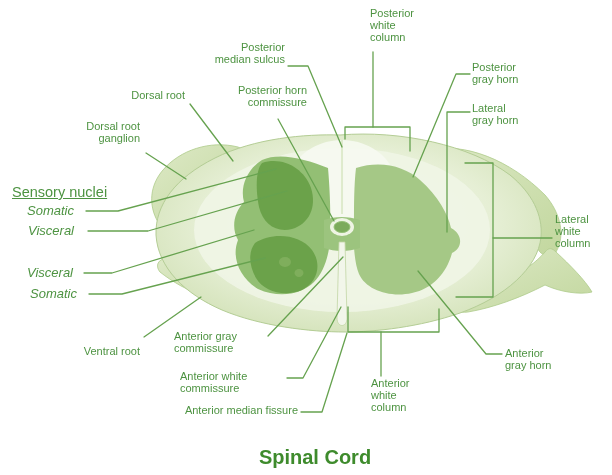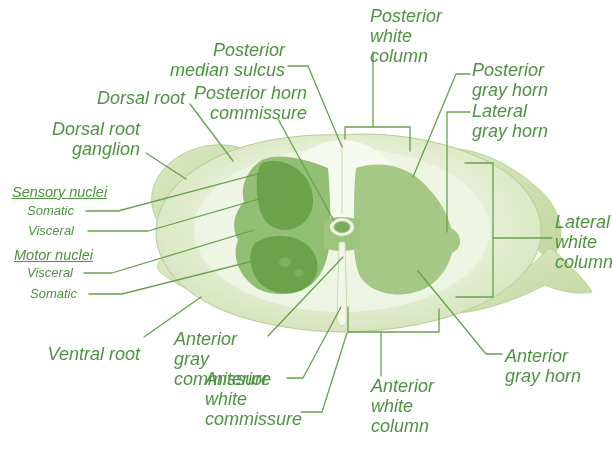--- a/index.html
+++ b/index.html
@@ -6,30 +6,29 @@
   .canvas{
     position:relative;
     width:612px;height:475px;
     background:#ffffff;
     overflow:hidden;
     font-family:"Liberation Sans", sans-serif;
   }
   .canvas svg{position:absolute;left:0;top:0;}
   .label{
     position:absolute;
-    font-size:18px;
+    font-size:11px;
     line-height:1.1;
     color:var(--label-text,#4d9341);
     white-space:pre-line;
-    font-style:italic;
   }
   .label.right{text-align:right;}
   .label.center{text-align:left;}
   .label.ital{font-style:italic;font-size:13px;}
-  .label.ital-u{font-style:italic;font-size:14.5px;text-decoration:underline;}
+  .label.ital-u{font-size:14.5px;text-decoration:underline;}
   .title{
     position:absolute;
     font-size:20px;font-weight:bold;
     color:var(--title-text,#3e8b2c);
     text-align:center;
   }
   .leader{fill:none;stroke:var(--leader-line,#66a24f);stroke-width:1.3;stroke-linecap:round;stroke-linejoin:round;}
 </style>
 </head>
 <body>
@@ -104,36 +103,37 @@
 median sulcus</div>
   <div class="label right" style="right:305px;top:84px;">Posterior horn
 commissure</div>
   <div class="label right" style="right:427px;top:89px;">Dorsal root</div>
   <div class="label right" style="right:472px;top:120px;">Dorsal root
 ganglion</div>
 
   <div class="label ital-u" style="left:12px;top:185px;">Sensory nuclei</div>
   <div class="label ital" style="left:27px;top:204px;">Somatic</div>
   <div class="label ital" style="left:28px;top:224px;">Visceral</div>
-  <div class="label ital-u" style="left:14px;top:248px;">Motor nuclei</div>
   <div class="label ital" style="left:27px;top:266px;">Visceral</div>
   <div class="label ital" style="left:30px;top:287px;">Somatic</div>
 
   <div class="label right" style="right:472px;top:345px;">Ventral root</div>
   <div class="label center" style="left:174px;width:100px;top:330px;">Anterior gray
 commissure</div>
-  <div class="label center" style="left:205px;width:100px;top:370px;">Anterior white
+  <div class="label center" style="left:180px;width:100px;top:370px;">Anterior white
 commissure</div>
+  <div class="label right" style="right:314px;top:404px;">Anterior median fissure</div>
 
   <div class="label" style="left:472px;top:61px;">Posterior
 gray horn</div>
   <div class="label" style="left:472px;top:102px;">Lateral
 gray horn</div>
   <div class="label" style="left:555px;top:213px;">Lateral
 white
 column</div>
   <div class="label" style="left:505px;top:347px;">Anterior
 gray horn</div>
   <div class="label" style="left:371px;top:377px;">Anterior
 white
 column</div>
 
+  <div class="title" style="left:215px;width:200px;top:446px;">Spinal Cord</div>
 </div>
 
 </body></html>

